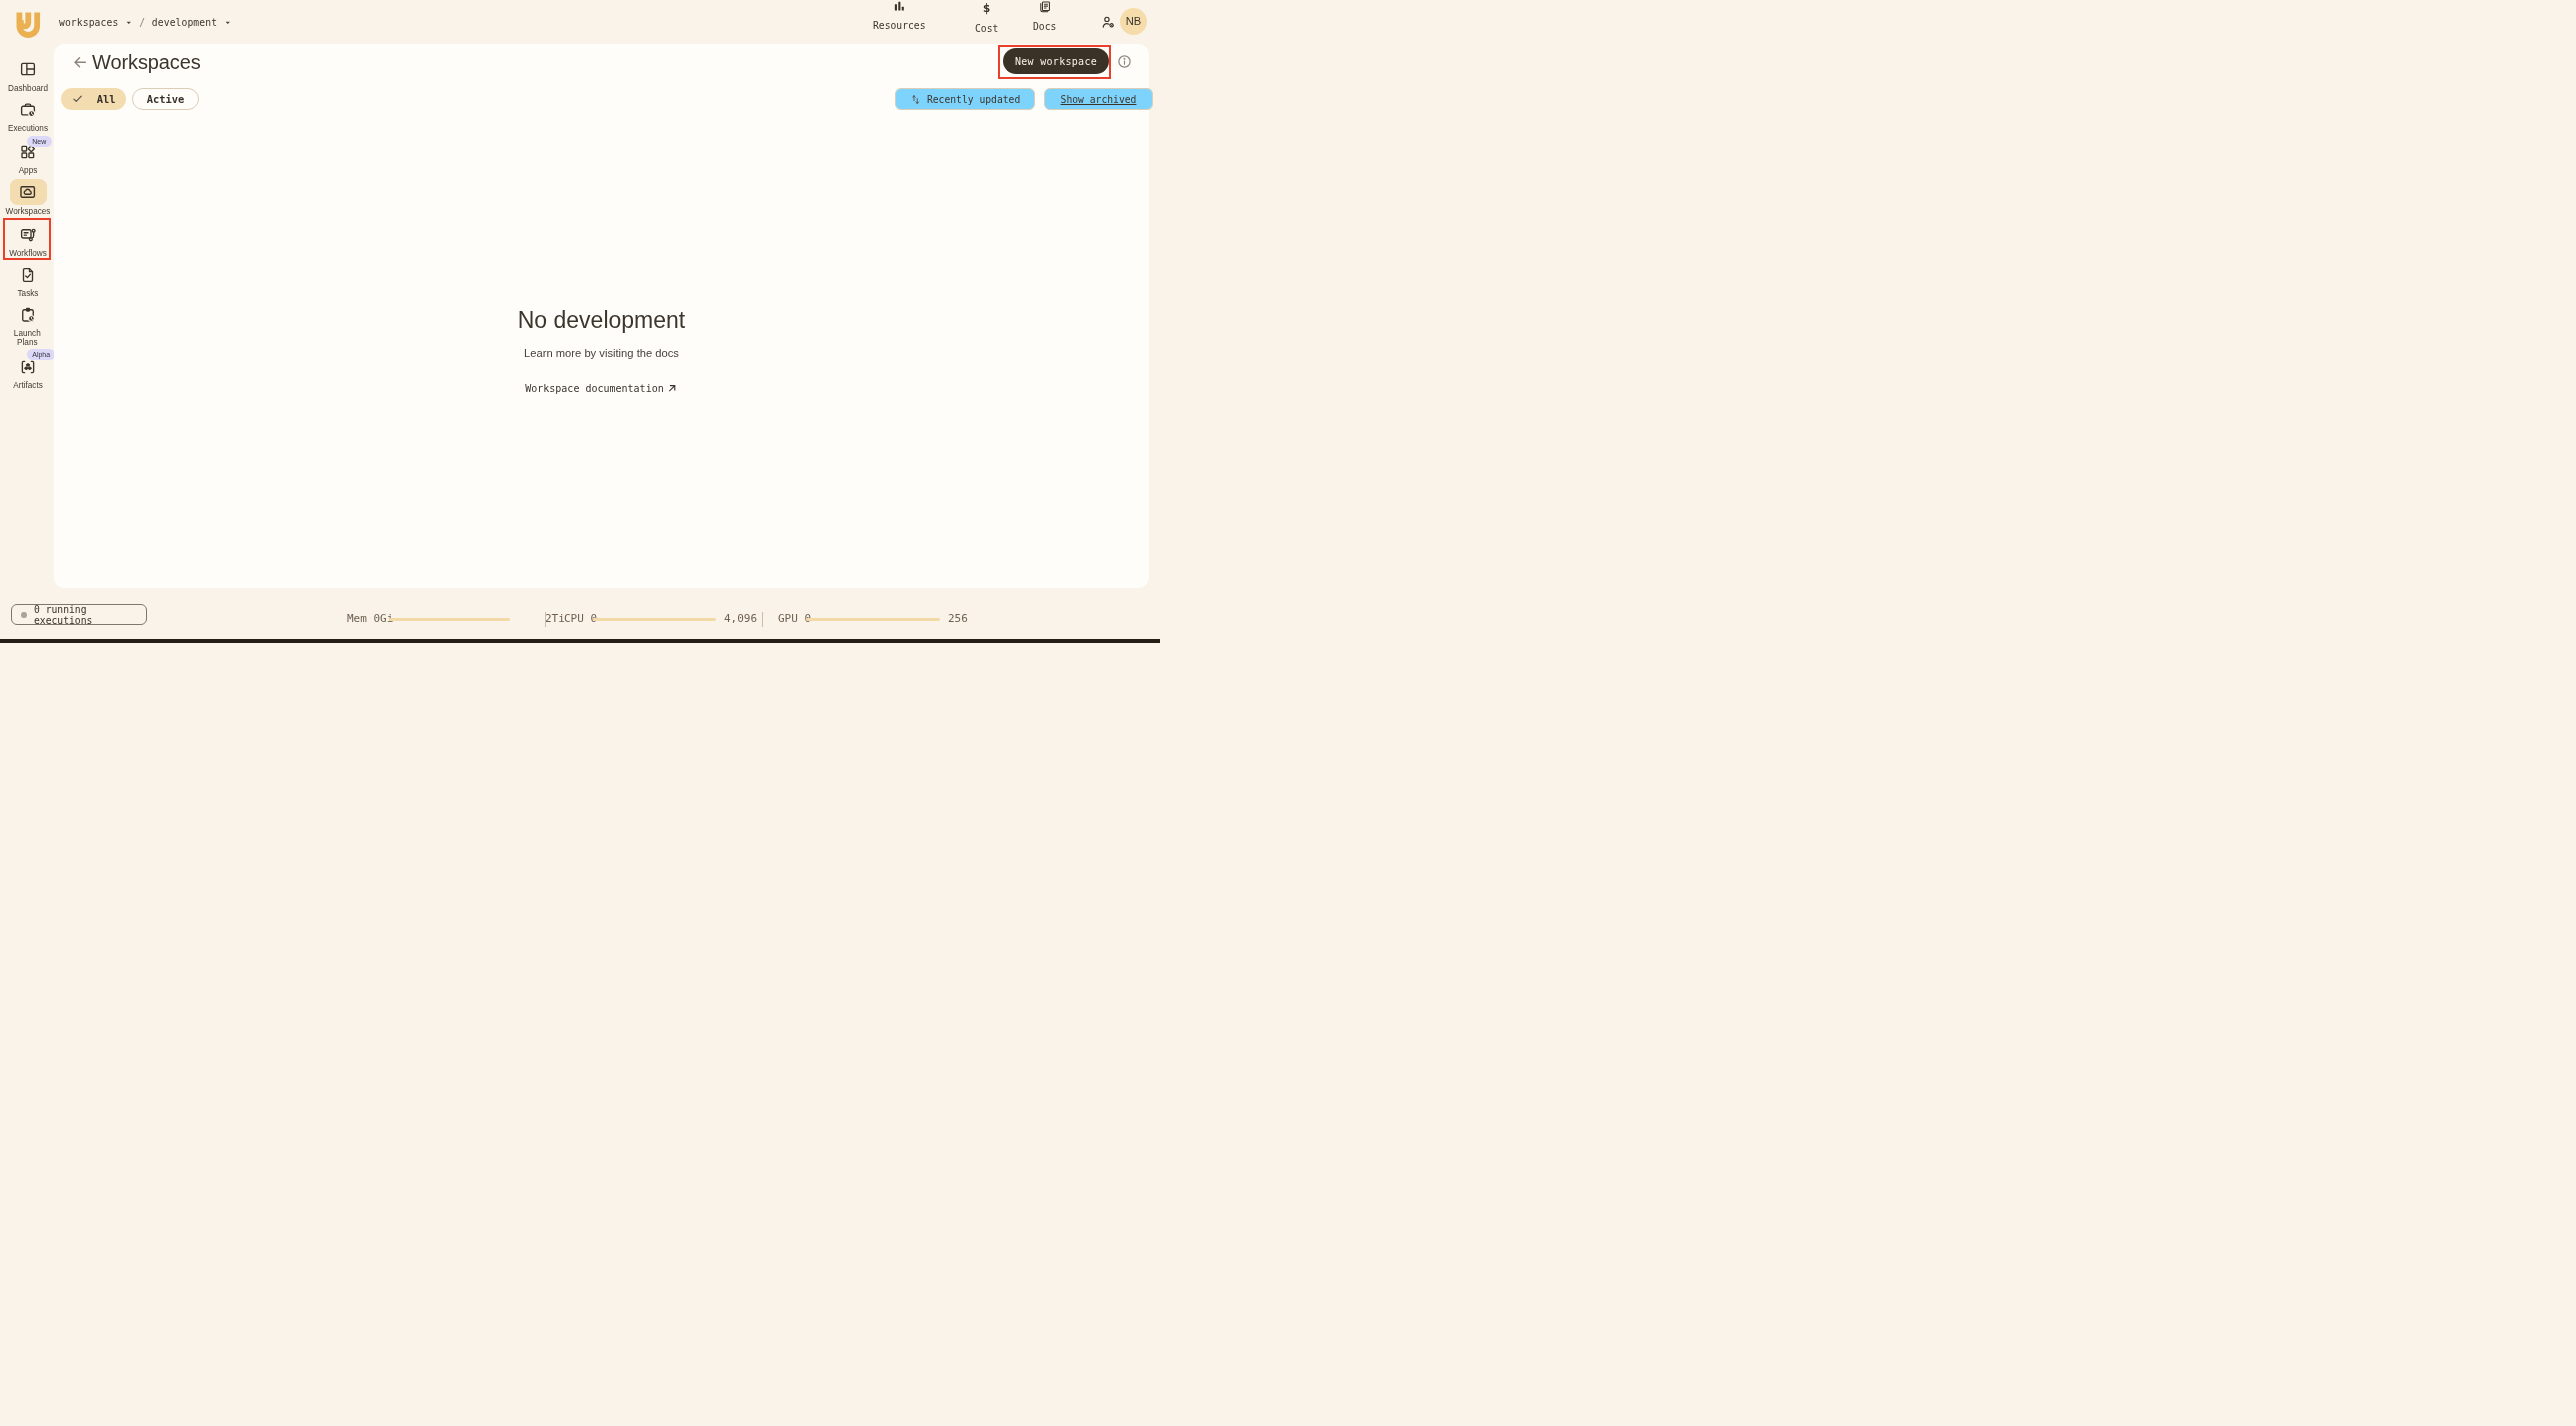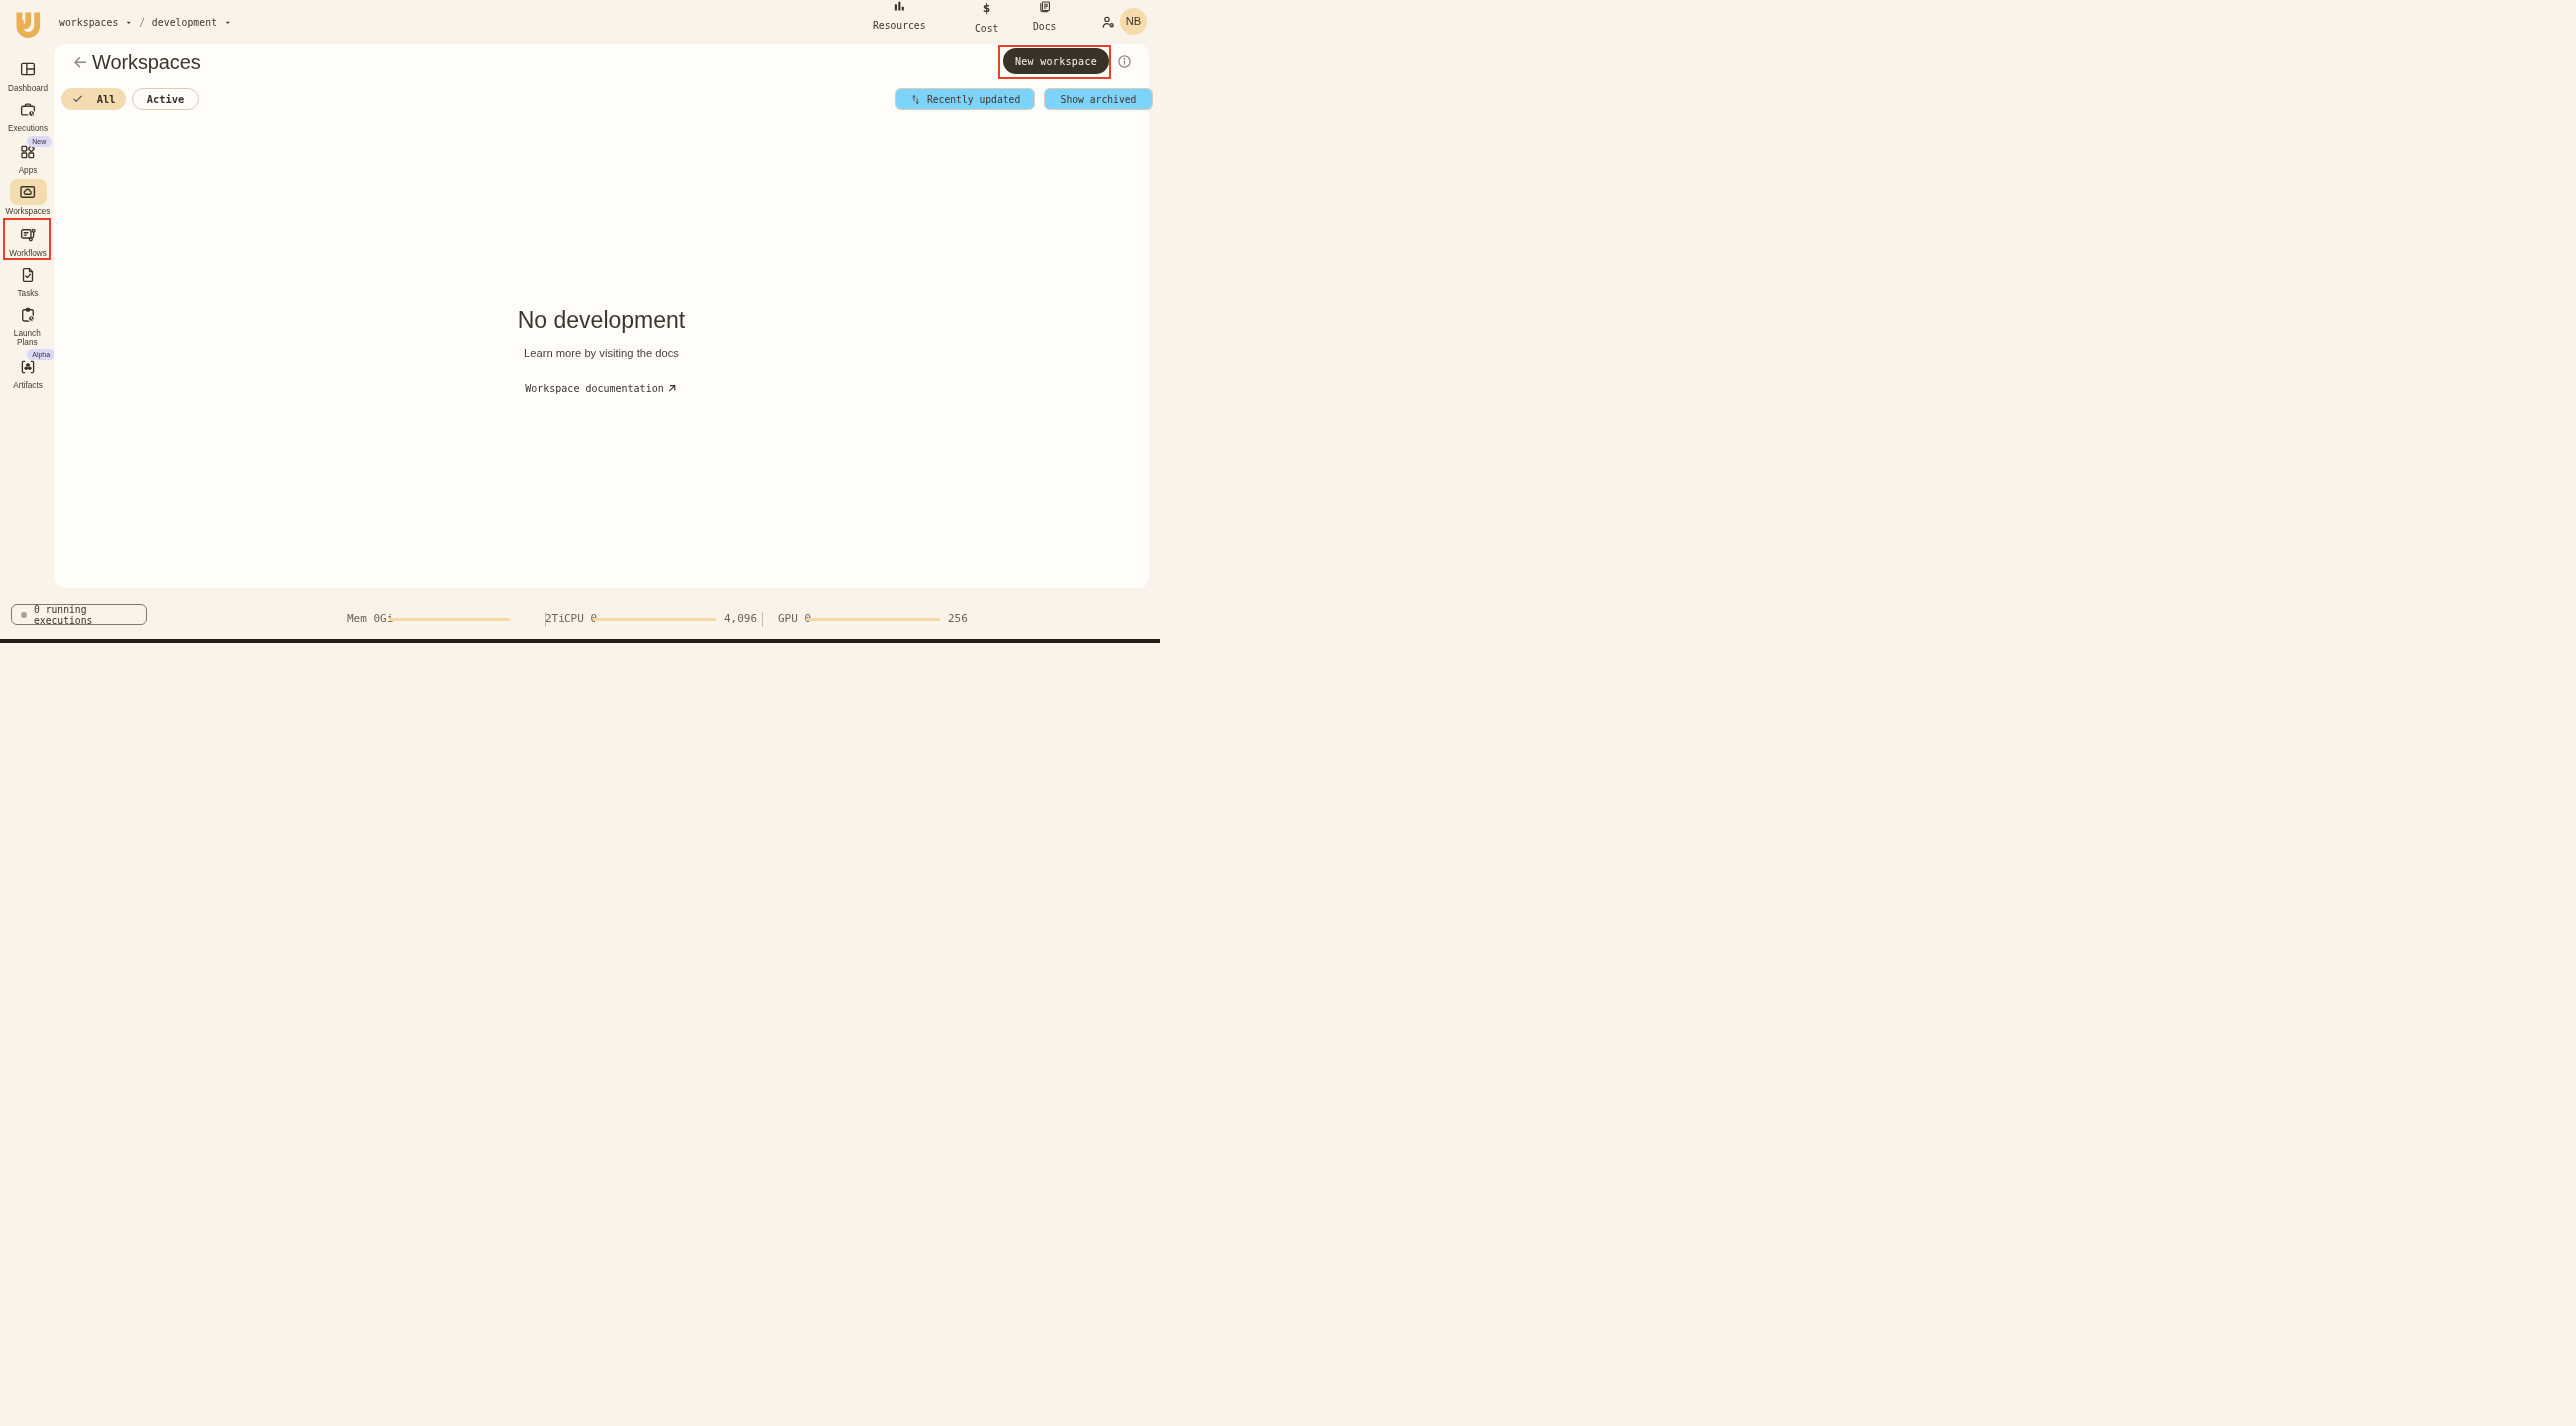--- a/index.html
+++ b/index.html
@@ -46,21 +46,21 @@
 
   .chip { position:absolute; top:88px; height:21.6px; border-radius:11.2px; display:flex; align-items:center;
           justify-content:center; gap:14px; font-size:10.4px; font-weight:bold; color:#38322a; cursor:pointer; }
   .chip-all { left:61px; width:65px; background:#f3dcb0; }
   .chip-active { left:132px; width:67px; background:#fffdfa; border:0.7px solid #dbcdb6; }
 
   .tool-btn { position:absolute; top:88px; height:22.4px; background:#7dd3fc; border:0.7px solid #dbcdb6;
               border-radius:6px; display:flex; align-items:center; justify-content:center; gap:6px;
               font-size:9.7px; color:#3b352c; cursor:pointer; }
   .btn-sort { left:895px; width:140px; }
-  .btn-archived { left:1044px; width:109px; }
+  .btn-archived { left:1044px; width:109px;text-decoration:underline; }
 
   .empty { position:absolute; left:54px; top:0; width:1095px; text-align:center; }
   .empty-title { position:absolute; left:0; right:0; top:307px; font-size:23px; font-weight:500; color:#3b352c; }
   .empty-sub { position:absolute; left:0; right:0; top:347px; font-size:11.2px; color:#46413a; }
   .doc-link { position:absolute; left:0; right:0; top:383px; display:flex; align-items:center;
               justify-content:center; gap:3.7px; font-size:10px; font-weight:500; color:#38322a; cursor:pointer; }
 
   
   .exec-pill { position:absolute; left:11.2px; top:604px; width:136px; height:21px; border:0.9px solid #7e786c;
                border-radius:6px; display:flex; align-items:center; gap:7.5px; padding:0 9px;

